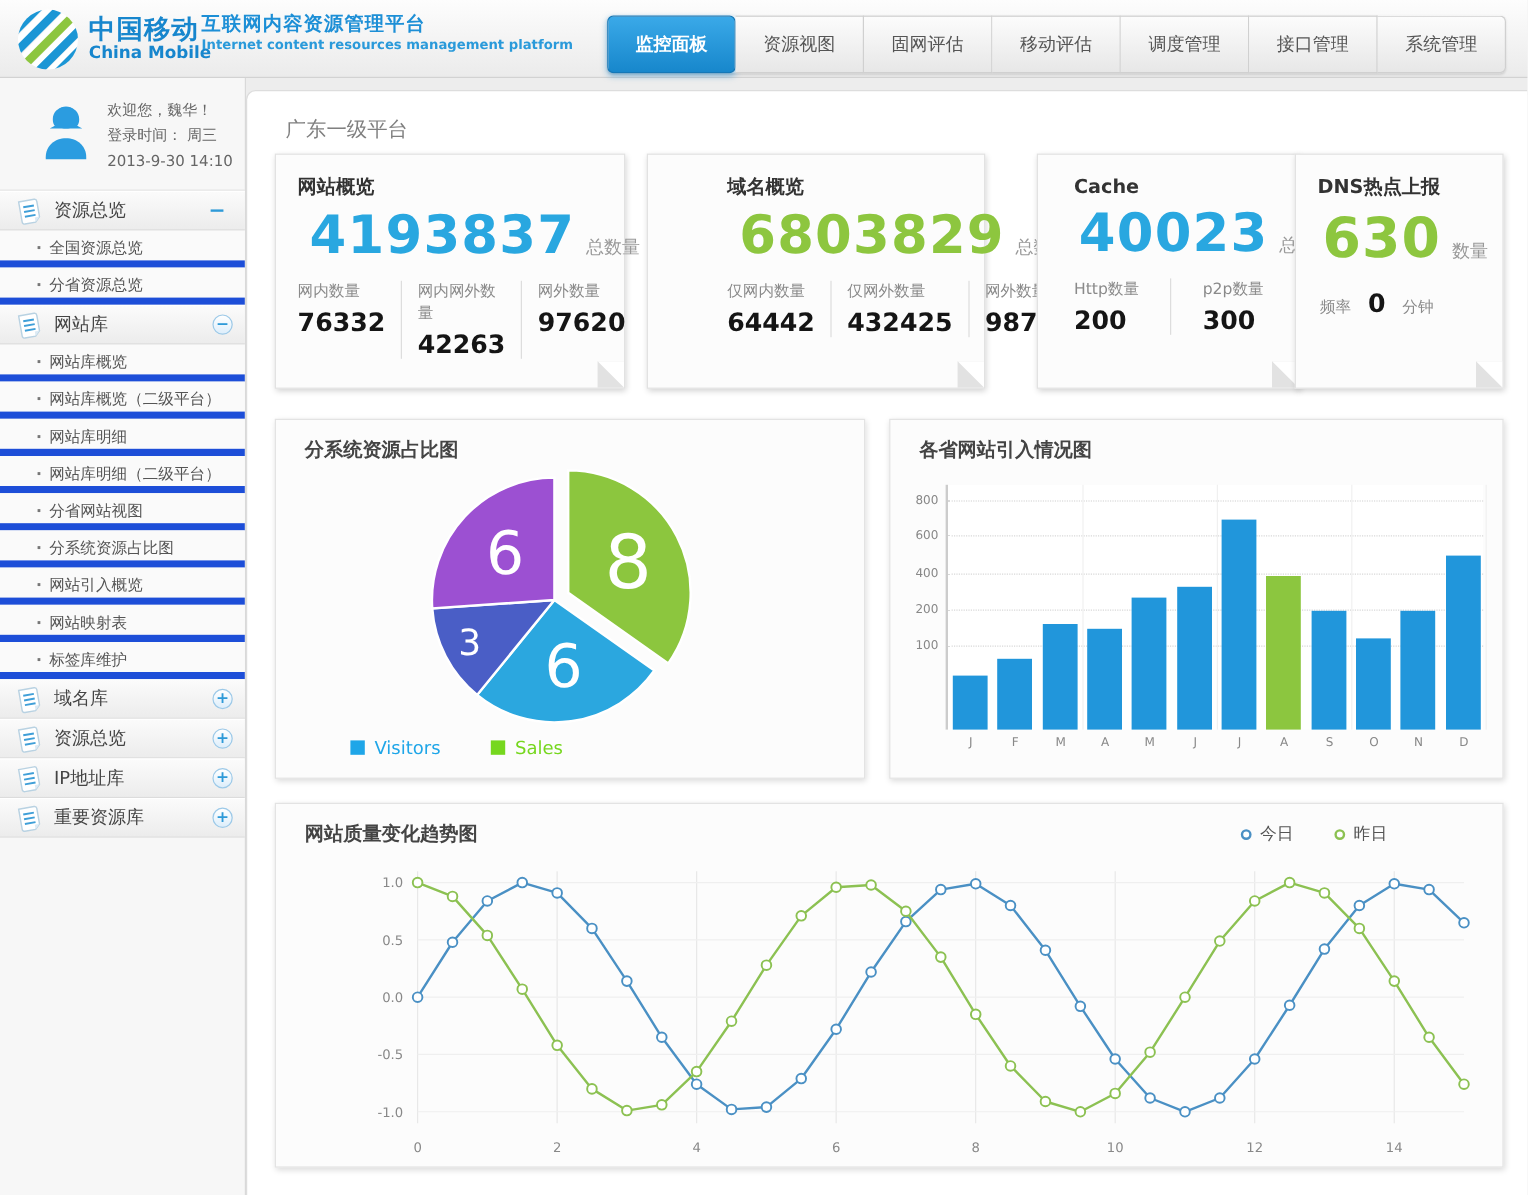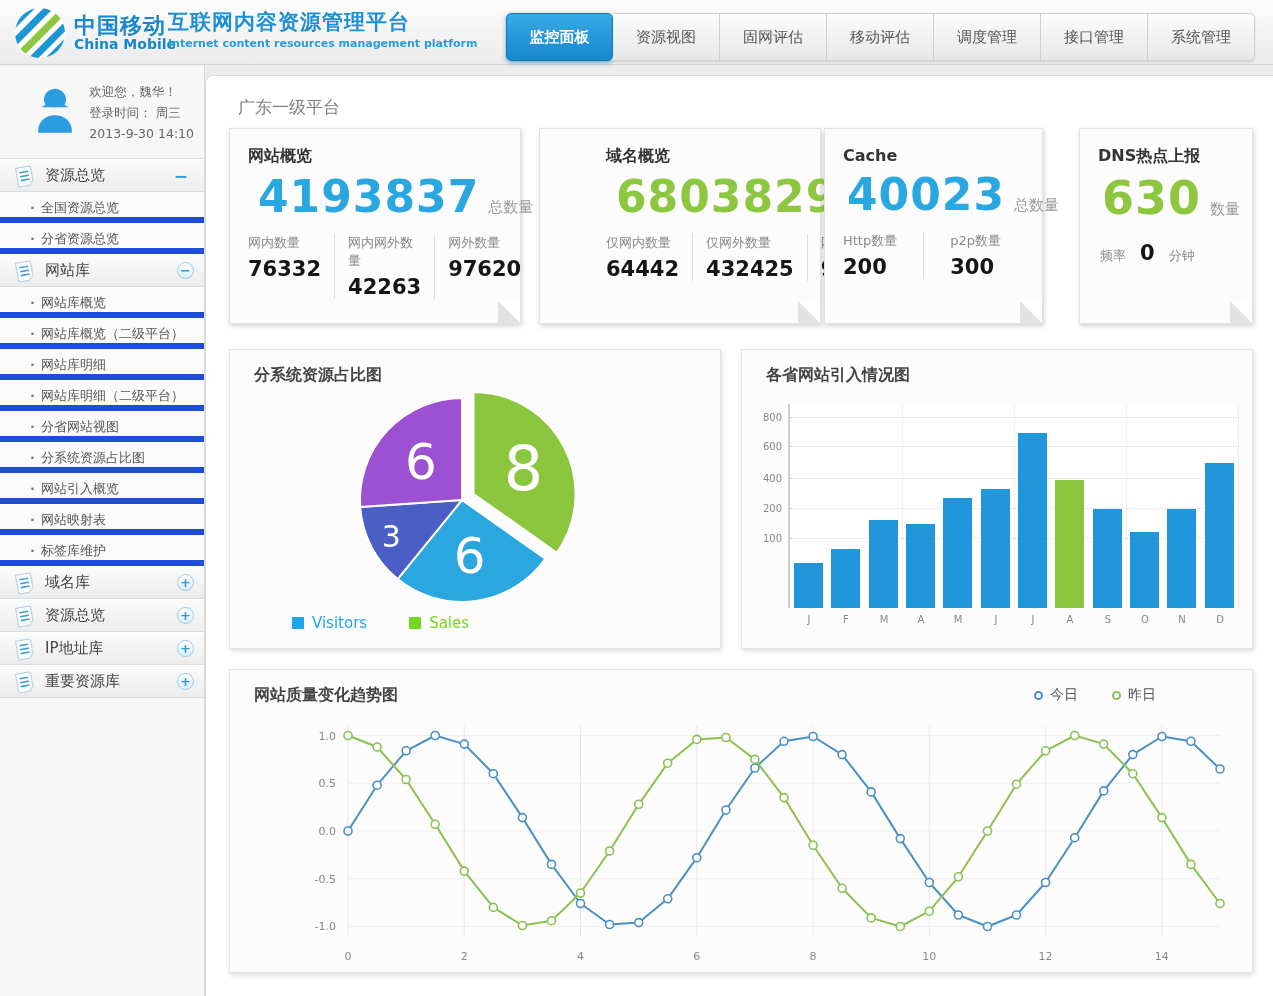--- a/index.html
+++ b/index.html
@@ -11,21 +11,21 @@
   #page { position:relative; width:1273px; height:996px; }
 
   
   header { position:absolute; left:0; top:0; width:1273px; height:65px;
     background:linear-gradient(#fdfdfd,#ebebeb); border-bottom:1px solid #d2d2d2; z-index:5; }
   .logo-wrap { position:absolute; left:14px; top:7px; display:flex; align-items:center; }
   .brand { margin-left:8px; line-height:1.05; }
   .brand-cn { font-size:22px; font-weight:bold; color:#1786cd; letter-spacing:1px; }
   .brand-en { font-size:14px; font-weight:bold; color:#1786cd; }
   .title-wrap { position:absolute; left:168px; top:10px; line-height:1.2; }
-  .plat-title { font-size:21px; font-weight:bold; color:#1d8fd6; letter-spacing:1px; }
+  .plat-title { font-size:16px; font-weight:bold; color:#1d8fd6; letter-spacing:1px; }
   .plat-sub { font-size:11px; font-weight:bold; color:#2a9ada; margin-top:2px; }
   #nav { position:absolute; right:18px; top:13px; height:48px; display:flex;
     border-radius:5px; box-shadow:0 1px 2px rgba(0,0,0,.12); }
   .tab { width:107px; height:48px; display:flex; align-items:center; justify-content:center;
     font-size:15px; color:#555; background:linear-gradient(#fcfcfc,#e7e7e7);
     border:1px solid #d0d0d0; border-left:none; cursor:pointer; }
   .tab:first-child { border-left:1px solid #d0d0d0; border-radius:5px 0 0 5px; }
   .tab:last-child { border-radius:0 5px 5px 0; }
   .tab.active { background:linear-gradient(#3aa9e8,#1787cc); color:#fff; font-weight:bold;
     border-color:#1577b6; border-radius:5px; box-shadow:0 2px 5px rgba(23,134,204,.5); }
@@ -55,21 +55,21 @@
     border-radius:8px 0 0 0; }
   .breadcrumb { position:absolute; left:32px; top:20px; font-size:17px; color:#808080; }
 
   
   .card { position:absolute; top:52px; height:196px; background:#fcfcfc;
     border:1px solid #e2e2e2; box-shadow:1px 2px 5px rgba(0,0,0,.18); }
   .card::after { content:''; position:absolute; bottom:0; right:0;
     border-style:solid; border-width:0 22px 22px 0; border-color:#e2e2e2 #fff; }
   .card0 { left:23px;  width:292px; }
   .card1 { left:333px; width:282px;padding-left:48px; }
-  .card2 { left:618px; width:219px; }
+  .card2 { left:658px; width:219px;padding-left:12px; }
   .card3 { left:873px; width:174px; }
   .card h4 { margin:17px 0 0 18px; font-size:16px; font-weight:600; color:#333; }
   .bigrow { margin:4px 0 0 28px; white-space:nowrap; }
   .card2 .bigrow { margin-left:22px; }
   .card3 .bigrow { margin-left:22px; }
   .big { font-size:44px; font-weight:bold; letter-spacing:1px; }
   .card3 .big { font-size:46px; }
   .biglabel { font-size:15px; color:#999; margin-left:9px; }
   .stats { display:flex; margin:12px 0 0 18px; }
   .stat { padding:0 13px; }

